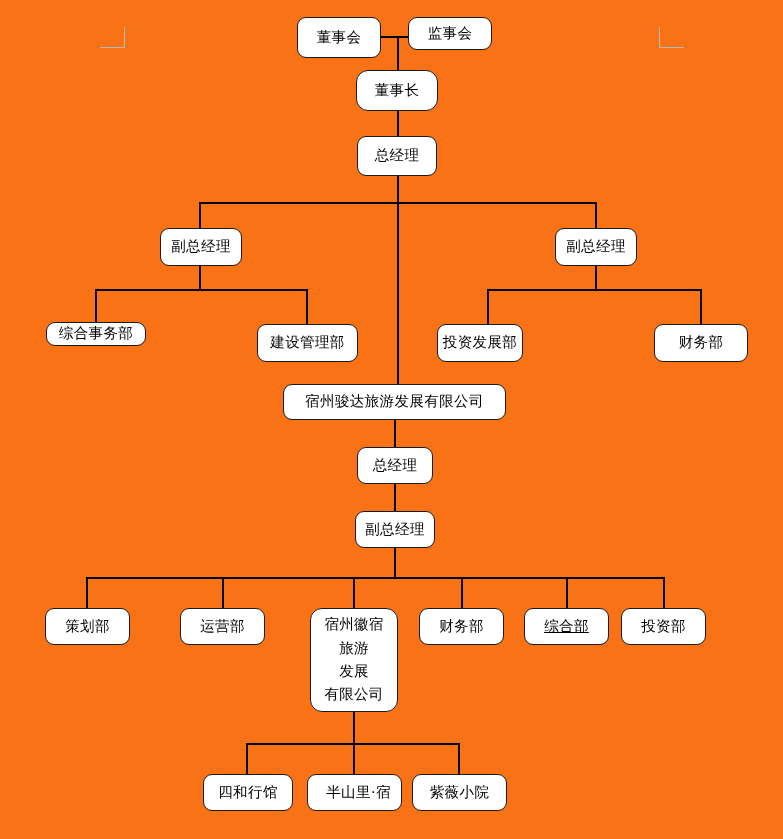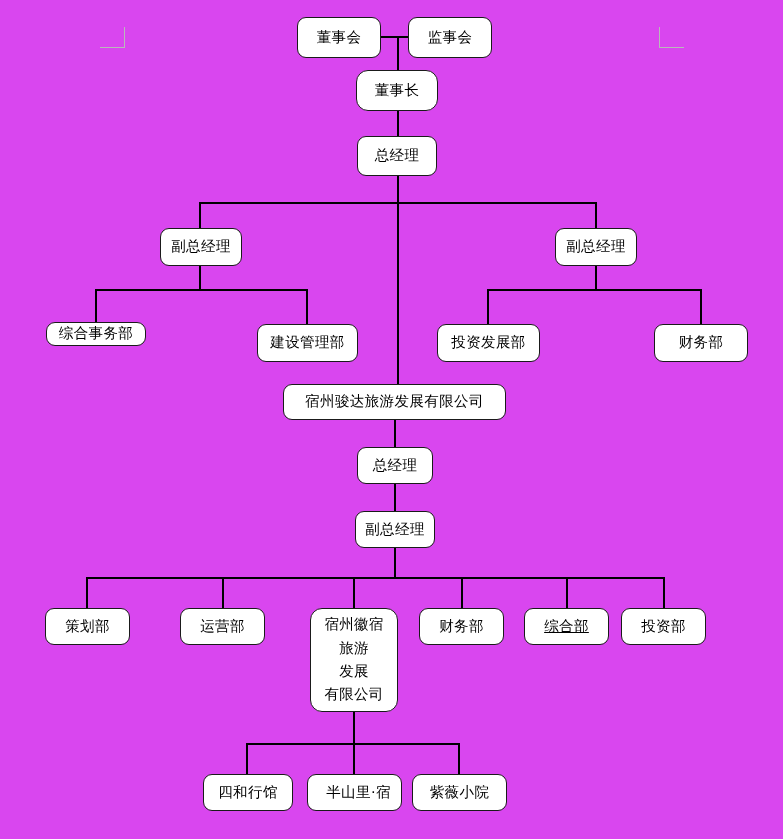--- a/index.html
+++ b/index.html
@@ -8,21 +8,21 @@
     padding: 0;
     background: #ffffff;
   }
   body {
     font-family: "DejaVu Sans", "Liberation Sans", sans-serif;
   }
   #canvas {
     position: relative;
     width: 783px;
     height: 839px;
-    background: #d946ef;
+    background: #f97316;
     overflow: hidden;
   }
   
   .node {
     position: absolute;
     box-sizing: border-box;
     border: 1.6px solid #1a1a1a;
     border-radius: 9px;
     background: #ffffff;
     display: flex;
@@ -102,28 +102,28 @@
     <div class="edge v" style="left: 353px; top: 577px; height: 32px; background: rgb(0, 0, 0);"></div>
     <div class="edge v" style="left: 461px; top: 577px; height: 32px; background: rgb(0, 0, 0);"></div>
     <div class="edge v" style="left: 566px; top: 577px; height: 32px; background: rgb(0, 0, 0);"></div>
     <div class="edge v" style="left: 663px; top: 577px; height: 32px; background: rgb(0, 0, 0);"></div>
     <div class="edge v" style="left: 353px; top: 711px; height: 34px; background: rgb(0, 0, 0);"></div>
     <div class="edge h" style="left: 246px; top: 743px; width: 214px; background: rgb(0, 0, 0);"></div>
     <div class="edge v" style="left: 246px; top: 743px; height: 32px; background: rgb(0, 0, 0);"></div>
     <div class="edge v" style="left: 353px; top: 743px; height: 32px; background: rgb(0, 0, 0);"></div>
     <div class="edge v" style="left: 458px; top: 743px; height: 32px; background: rgb(0, 0, 0);"></div>
     <div class="node" style="left: 297px; top: 17px; width: 84px; height: 41px; border-color: rgb(26, 26, 26); color: rgb(0, 0, 0);">董事会</div>
-    <div class="node" style="left: 408px; top: 17px; width: 84px; height: 41px; border-color: rgb(26, 26, 26); color: rgb(0, 0, 0);">监事会</div>
+    <div class="node" style="left: 408px; top: 17px; width: 84px; height: 33px; border-color: rgb(26, 26, 26); color: rgb(0, 0, 0);">监事会</div>
     <div class="node" style="left: 356px; top: 70px; width: 82px; height: 41px; border-color: rgb(26, 26, 26); color: rgb(0, 0, 0); border-radius: 12px;">董事长</div>
     <div class="node" style="left: 357px; top: 136px; width: 80px; height: 40px; border-color: rgb(26, 26, 26); color: rgb(0, 0, 0);">总经理</div>
     <div class="node" style="left: 160px; top: 228px; width: 82px; height: 38px; border-color: rgb(26, 26, 26); color: rgb(0, 0, 0);">副总经理</div>
     <div class="node" style="left: 555px; top: 228px; width: 82px; height: 38px; border-color: rgb(26, 26, 26); color: rgb(0, 0, 0);">副总经理</div>
     <div class="node" style="left: 46px; top: 322px; width: 100px; height: 24px; border-color: rgb(26, 26, 26); color: rgb(0, 0, 0);">综合事务部</div>
     <div class="node" style="left: 257px; top: 324px; width: 101px; height: 38px; border-color: rgb(26, 26, 26); color: rgb(0, 0, 0);">建设管理部</div>
-    <div class="node" style="left: 437px; top: 324px; width: 103px; height: 38px; border-color: rgb(26, 26, 26); color: rgb(0, 0, 0);">投资发展部</div>
+    <div class="node" style="left: 437px; top: 324px; width: 86px; height: 38px; border-color: rgb(26, 26, 26); color: rgb(0, 0, 0);">投资发展部</div>
     <div class="node" style="left: 654px; top: 324px; width: 94px; height: 38px; border-color: rgb(26, 26, 26); color: rgb(0, 0, 0);">财务部</div>
     <div class="node" style="left: 283px; top: 384px; width: 223px; height: 36px; border-color: rgb(26, 26, 26); color: rgb(0, 0, 0);">宿州骏达旅游发展有限公司</div>
     <div class="node" style="left: 357px; top: 447px; width: 76px; height: 37px; border-color: rgb(26, 26, 26); color: rgb(0, 0, 0);">总经理</div>
     <div class="node" style="left: 355px; top: 511px; width: 80px; height: 37px; border-color: rgb(26, 26, 26); color: rgb(0, 0, 0);">副总经理</div>
     <div class="node" style="left: 45px; top: 608px; width: 85px; height: 37px; border-color: rgb(26, 26, 26); color: rgb(0, 0, 0);">策划部</div>
     <div class="node" style="left: 180px; top: 608px; width: 85px; height: 37px; border-color: rgb(26, 26, 26); color: rgb(0, 0, 0);">运营部</div>
     <div class="node multiline" style="left: 310px; top: 608px; width: 88px; height: 104px; border-color: rgb(26, 26, 26); color: rgb(0, 0, 0);">宿州徽宿
 旅游
 发展
 有限公司</div>

